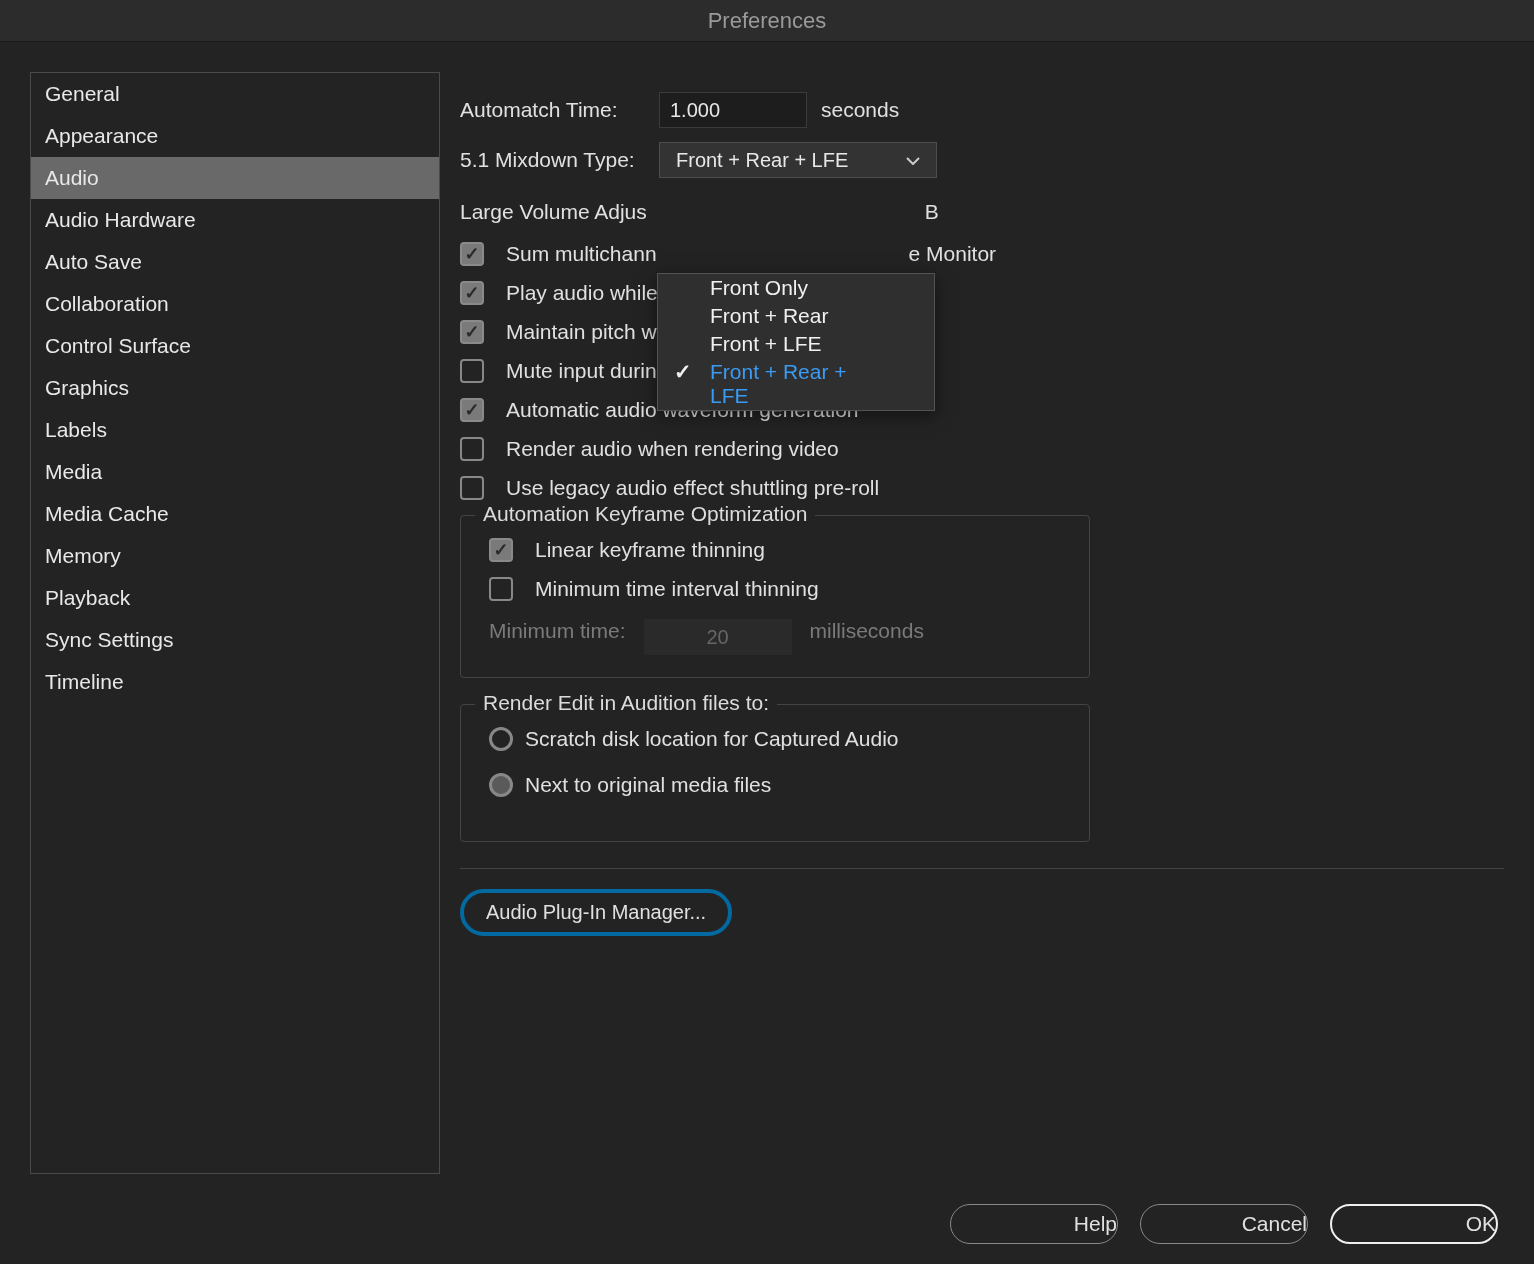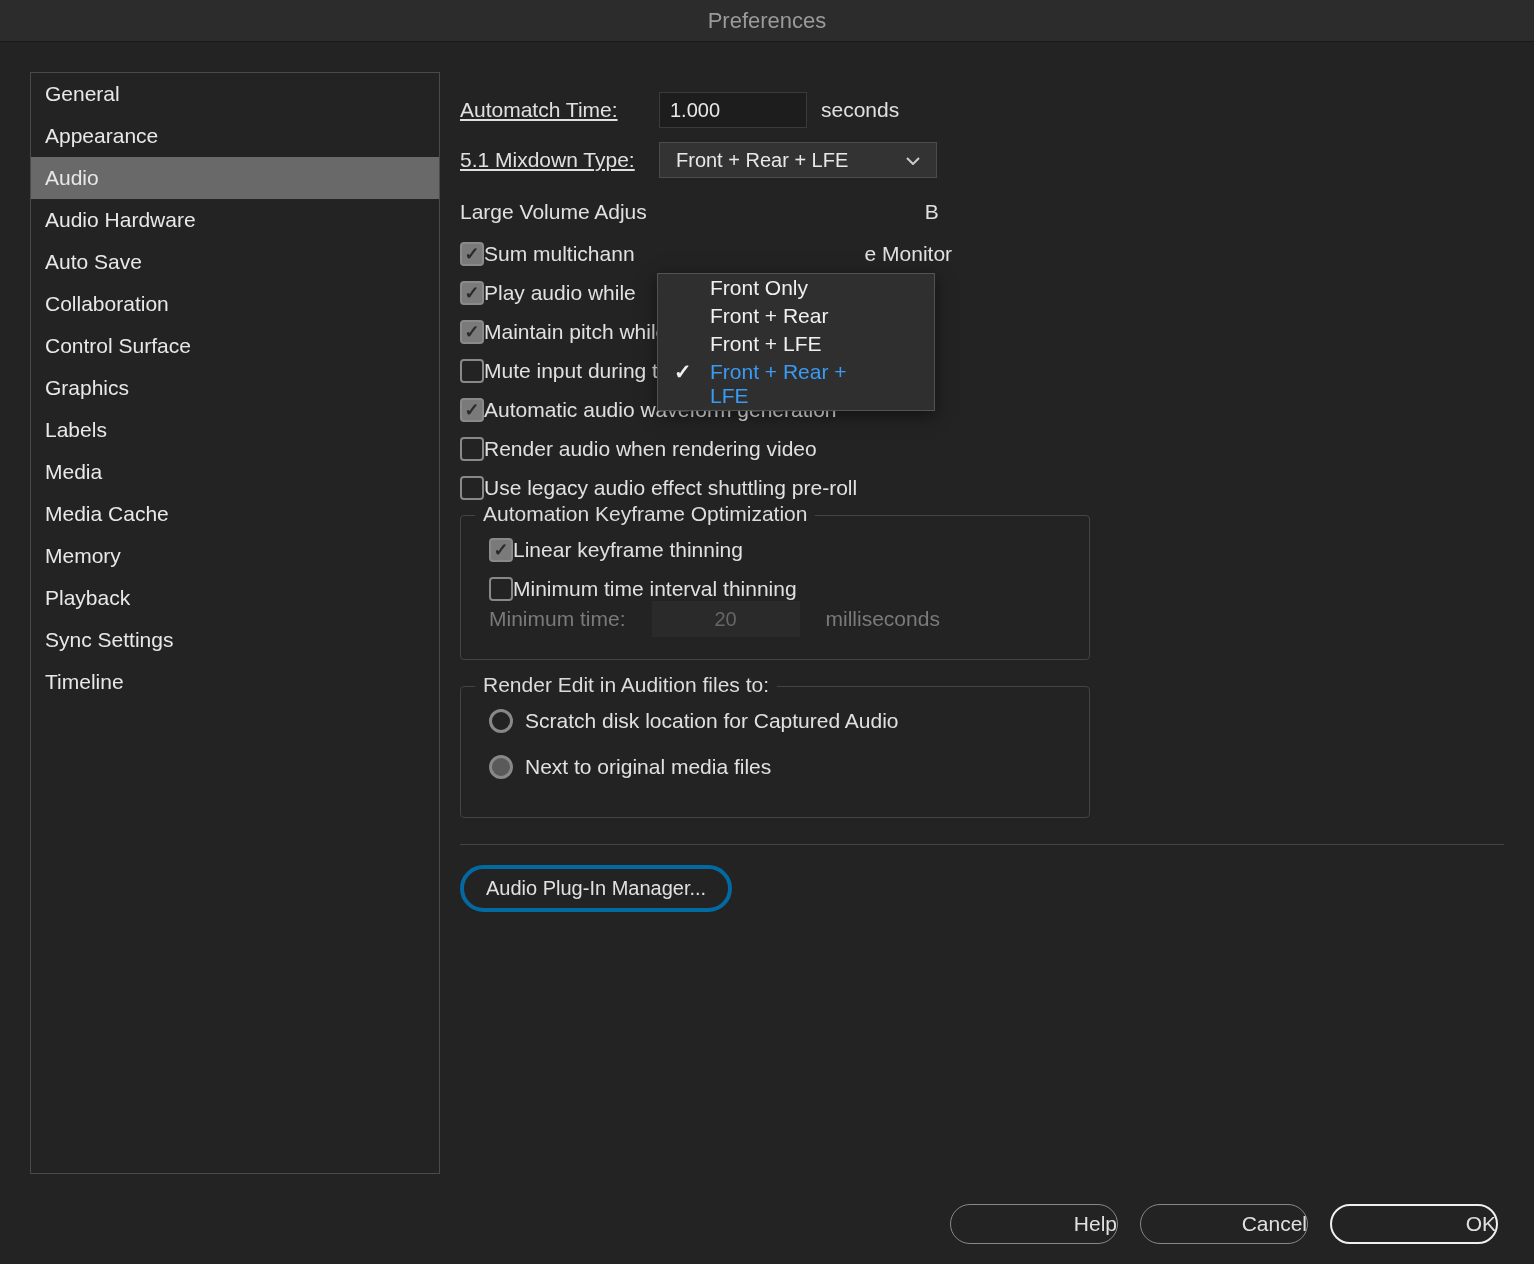--- a/index.html
+++ b/index.html
@@ -62,21 +62,20 @@
       display: flex;
       align-items: center;
       gap: 14px;
       margin-bottom: 14px;
       font-size: 21px;
       color: #e0e0e0;
     }
     .label {
       min-width: 185px;
       text-align: left;
-      text-decoration: underline;
     }
     .text-input {
       background: #1d1d1d;
       border: 1px solid #3a3a3a;
       color: #e8e8e8;
       padding: 5px 10px;
       width: 148px;
       height: 36px;
       font-size: 20px;
     }
@@ -92,21 +91,21 @@
       align-items: center;
       justify-content: space-between;
       cursor: pointer;
     }
     .chevron {
       font-size: 14px;
     }
     .check-row {
       display: flex;
       align-items: center;
-      gap: 0;
+      gap: 22px;
       margin-bottom: 15px;
       font-size: 21px;
       color: #e0e0e0;
     }
     .checkbox {
       width: 24px;
       height: 24px;
       border: 2px solid #888;
       border-radius: 4px;
       display: flex;
@@ -139,24 +138,24 @@
       position: absolute;
       top: -14px;
       left: 14px;
       background: #232323;
       padding: 0 8px;
       font-size: 21px;
       color: #dcdcdc;
     }
     .time-row {
       display: flex;
-      align-items: center;
-      gap: 26px;
+      gap: 18px;
       font-size: 21px;
       color: #7a7a7a;
+      margin-top: 18px;
     }
     .time-input {
       background: #2a2a2a;
       border: none;
       color: #666;
       padding: 6px 10px;
       width: 148px;
       height: 36px;
       font-size: 20px;
       text-align: center;
@@ -351,21 +350,21 @@
           <span>milliseconds</span>
         </div>
       </div>
 
       <div class="fieldset">
         <div class="fieldset-legend">Render Edit in Audition files to:</div>
         <div class="radio-row">
           <div class="radio"></div>
           <span>Scratch disk location for Captured Audio</span>
         </div>
-        <div class="radio-row" style="margin-bottom:16px;">
+        <div class="radio-row" style="margin-bottom:22px;">
           <div class="radio disabled"></div>
           <span>Next to original media files</span>
         </div>
       </div>
 
       <hr class="divider">
 
       <button class="plugin-btn">Audio Plug-In Manager...</button>
 
       

